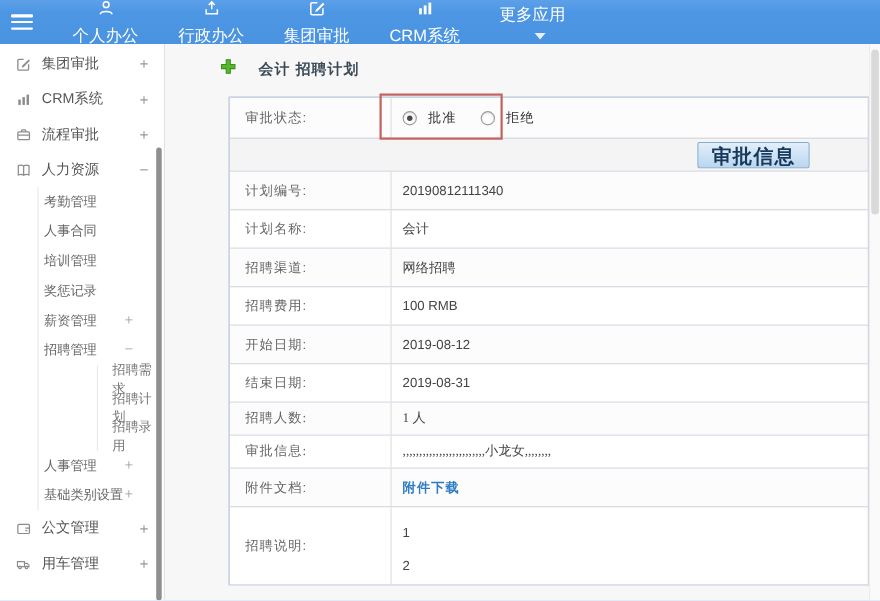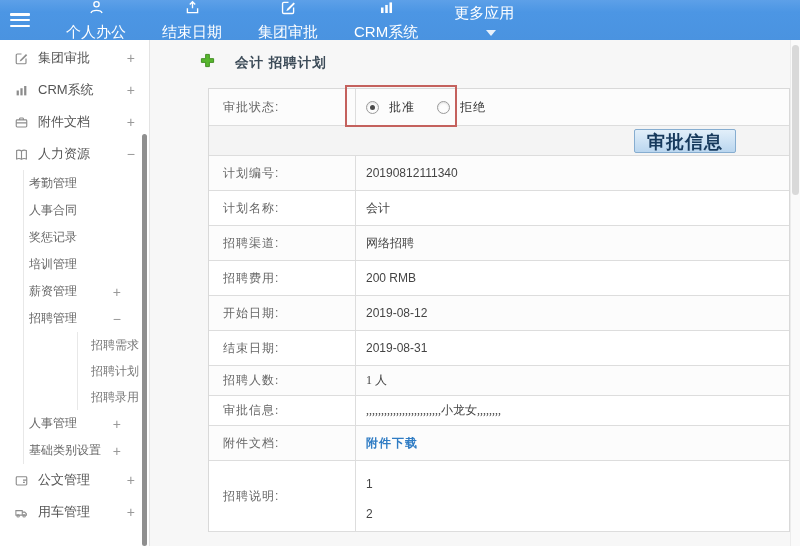--- a/index.html
+++ b/index.html
@@ -21,21 +21,21 @@
   
   .sidebar { position:absolute; left:0; top:40px; width:150px; height:506px; background:#fff;
     border-right:1px solid #e3e3e3; padding-top:2px; overflow:hidden; }
   .sb-item { position:relative; display:flex; align-items:center; cursor:pointer; color:#555; }
   .sb-item.lv1 { height:32px; padding-left:14px; font-size:13px; }
   .sb-item.lv2 { height:27px; padding-left:5px; font-size:12px; color:#666; }
   .sb-item.lv3 { height:26px; padding-left:13px; font-size:12px; color:#777; }
   .sb-ic { width:16px; height:16px; margin-right:8px; flex:0 0 16px; display:flex; align-items:center; }
   .sb-toggle { position:absolute; right:14px; font-size:14px; color:#999; }
   .lv2 .sb-toggle { right:28px; }
-  .grp2 { margin-left:23px; border-left:1px solid #e8e8e8; }
+  .grp2 { margin-left:34px; border-left:1px solid #e8e8e8;font-family:Liberation Serif, serif; }
   .grp3 { margin-left:53px; border-left:1px solid #e8e8e8; }
   .sb-scroll { position:absolute; right:2px; top:94px; width:5px; height:412px; background:#8f8f8f; border-radius:3px; }
 
   
   .main { position:absolute; left:150px; top:40px; width:640px; height:506px; background:#f7f7f7; }
   .page-head { position:absolute; left:50px; top:13px; display:flex; align-items:center; gap:20px; }
   .page-title { font-size:13.5px; font-weight:bold; color:#3b4a57; letter-spacing:1px; }
 
   .detail-table { position:absolute; left:58px; top:48px; width:582px; background:#3b82f6;
     border:1px solid #d9d9d9; border-bottom:none; }
@@ -90,21 +90,21 @@
       <span>个人办公</span>
     </div>
 
     <div class="nav-item">
       <span>
           <svg width="17" height="17" viewBox="0 0 20 20">
             <path d="M10 11V3.5M6.8 6.5L10 3.2l3.2 3.3" fill="none" stroke="#fff" stroke-width="1.6"></path>
             <path d="M4 11v5h12v-5" fill="none" stroke="#fff" stroke-width="1.6"></path>
           </svg>
         </span>
-      <span>结束日期</span>
+      <span>行政办公</span>
     </div>
 
     <div class="nav-item">
       <span>
           <svg width="17" height="17" viewBox="0 0 20 20">
             <path d="M16 10v5.5a1.5 1.5 0 0 1-1.5 1.5h-10A1.5 1.5 0 0 1 3 15.5v-10A1.5 1.5 0 0 1 4.5 4H10" fill="none" stroke="#fff" stroke-width="1.6"></path>
             <path d="M8.5 11.5L16 4l1.6 1.6-7.5 7.5-2.6 1z" fill="#fff"></path>
           </svg>
         </span>
       <span>集团审批</span>
@@ -152,21 +152,21 @@
       <span class="sb-toggle">+</span>
     </div>
 
     <div class="sb-item lv1">
       <span class="sb-ic">
           <svg width="15" height="15" viewBox="0 0 20 20">
             <rect x="3" y="6.5" width="14" height="9.5" rx="1.2" fill="none" stroke="#8c8c8c" stroke-width="1.5"></rect>
             <path d="M7.5 6.5V4.8A1 1 0 0 1 8.5 4h3a1 1 0 0 1 1 .8v1.7M3 10.5h14" fill="none" stroke="#8c8c8c" stroke-width="1.5"></path>
           </svg>
         </span>
-      <span>附件文档</span>
+      <span>流程审批</span>
       <span class="sb-toggle">+</span>
     </div>
 
     <div class="sb-item lv1">
       <span class="sb-ic">
           <svg width="15" height="15" viewBox="0 0 20 20">
             <path d="M10 5.2C8 4 5.5 4 3.5 4.8V16c2-.8 4.5-.8 6.5.4 2-1.2 4.5-1.2 6.5-.4V4.8C14.5 4 12 4 10 5.2zM10 5.2V16.4" fill="none" stroke="#8c8c8c" stroke-width="1.5"></path>
           </svg>
         </span>
       <span>人力资源</span>
@@ -174,24 +174,24 @@
     </div>
 
     <div class="grp2">
       <div class="sb-item lv2">
         <span>考勤管理</span>
       </div>
       <div class="sb-item lv2">
         <span>人事合同</span>
       </div>
       <div class="sb-item lv2">
+        <span>培训管理</span>
+      </div>
+      <div class="sb-item lv2">
         <span>奖惩记录</span>
-      </div>
-      <div class="sb-item lv2">
-        <span>培训管理</span>
       </div>
       <div class="sb-item lv2">
         <span>薪资管理</span>
         <span class="sb-toggle">+</span>
       </div>
       <div class="sb-item lv2">
         <span>招聘管理</span>
         <span class="sb-toggle">−</span>
       </div>
 
@@ -281,21 +281,21 @@
         <div class="t-value">会计</div>
       </div>
 
       <div class="t-row h35">
         <div class="t-label">招聘渠道:</div>
         <div class="t-value">网络招聘</div>
       </div>
 
       <div class="t-row h35">
         <div class="t-label">招聘费用:</div>
-        <div class="t-value">200 RMB</div>
+        <div class="t-value">100 RMB</div>
       </div>
 
       <div class="t-row h35">
         <div class="t-label">开始日期:</div>
         <div class="t-value">2019-08-12</div>
       </div>
 
       <div class="t-row h35">
         <div class="t-label">结束日期:</div>
         <div class="t-value">2019-08-31</div>

